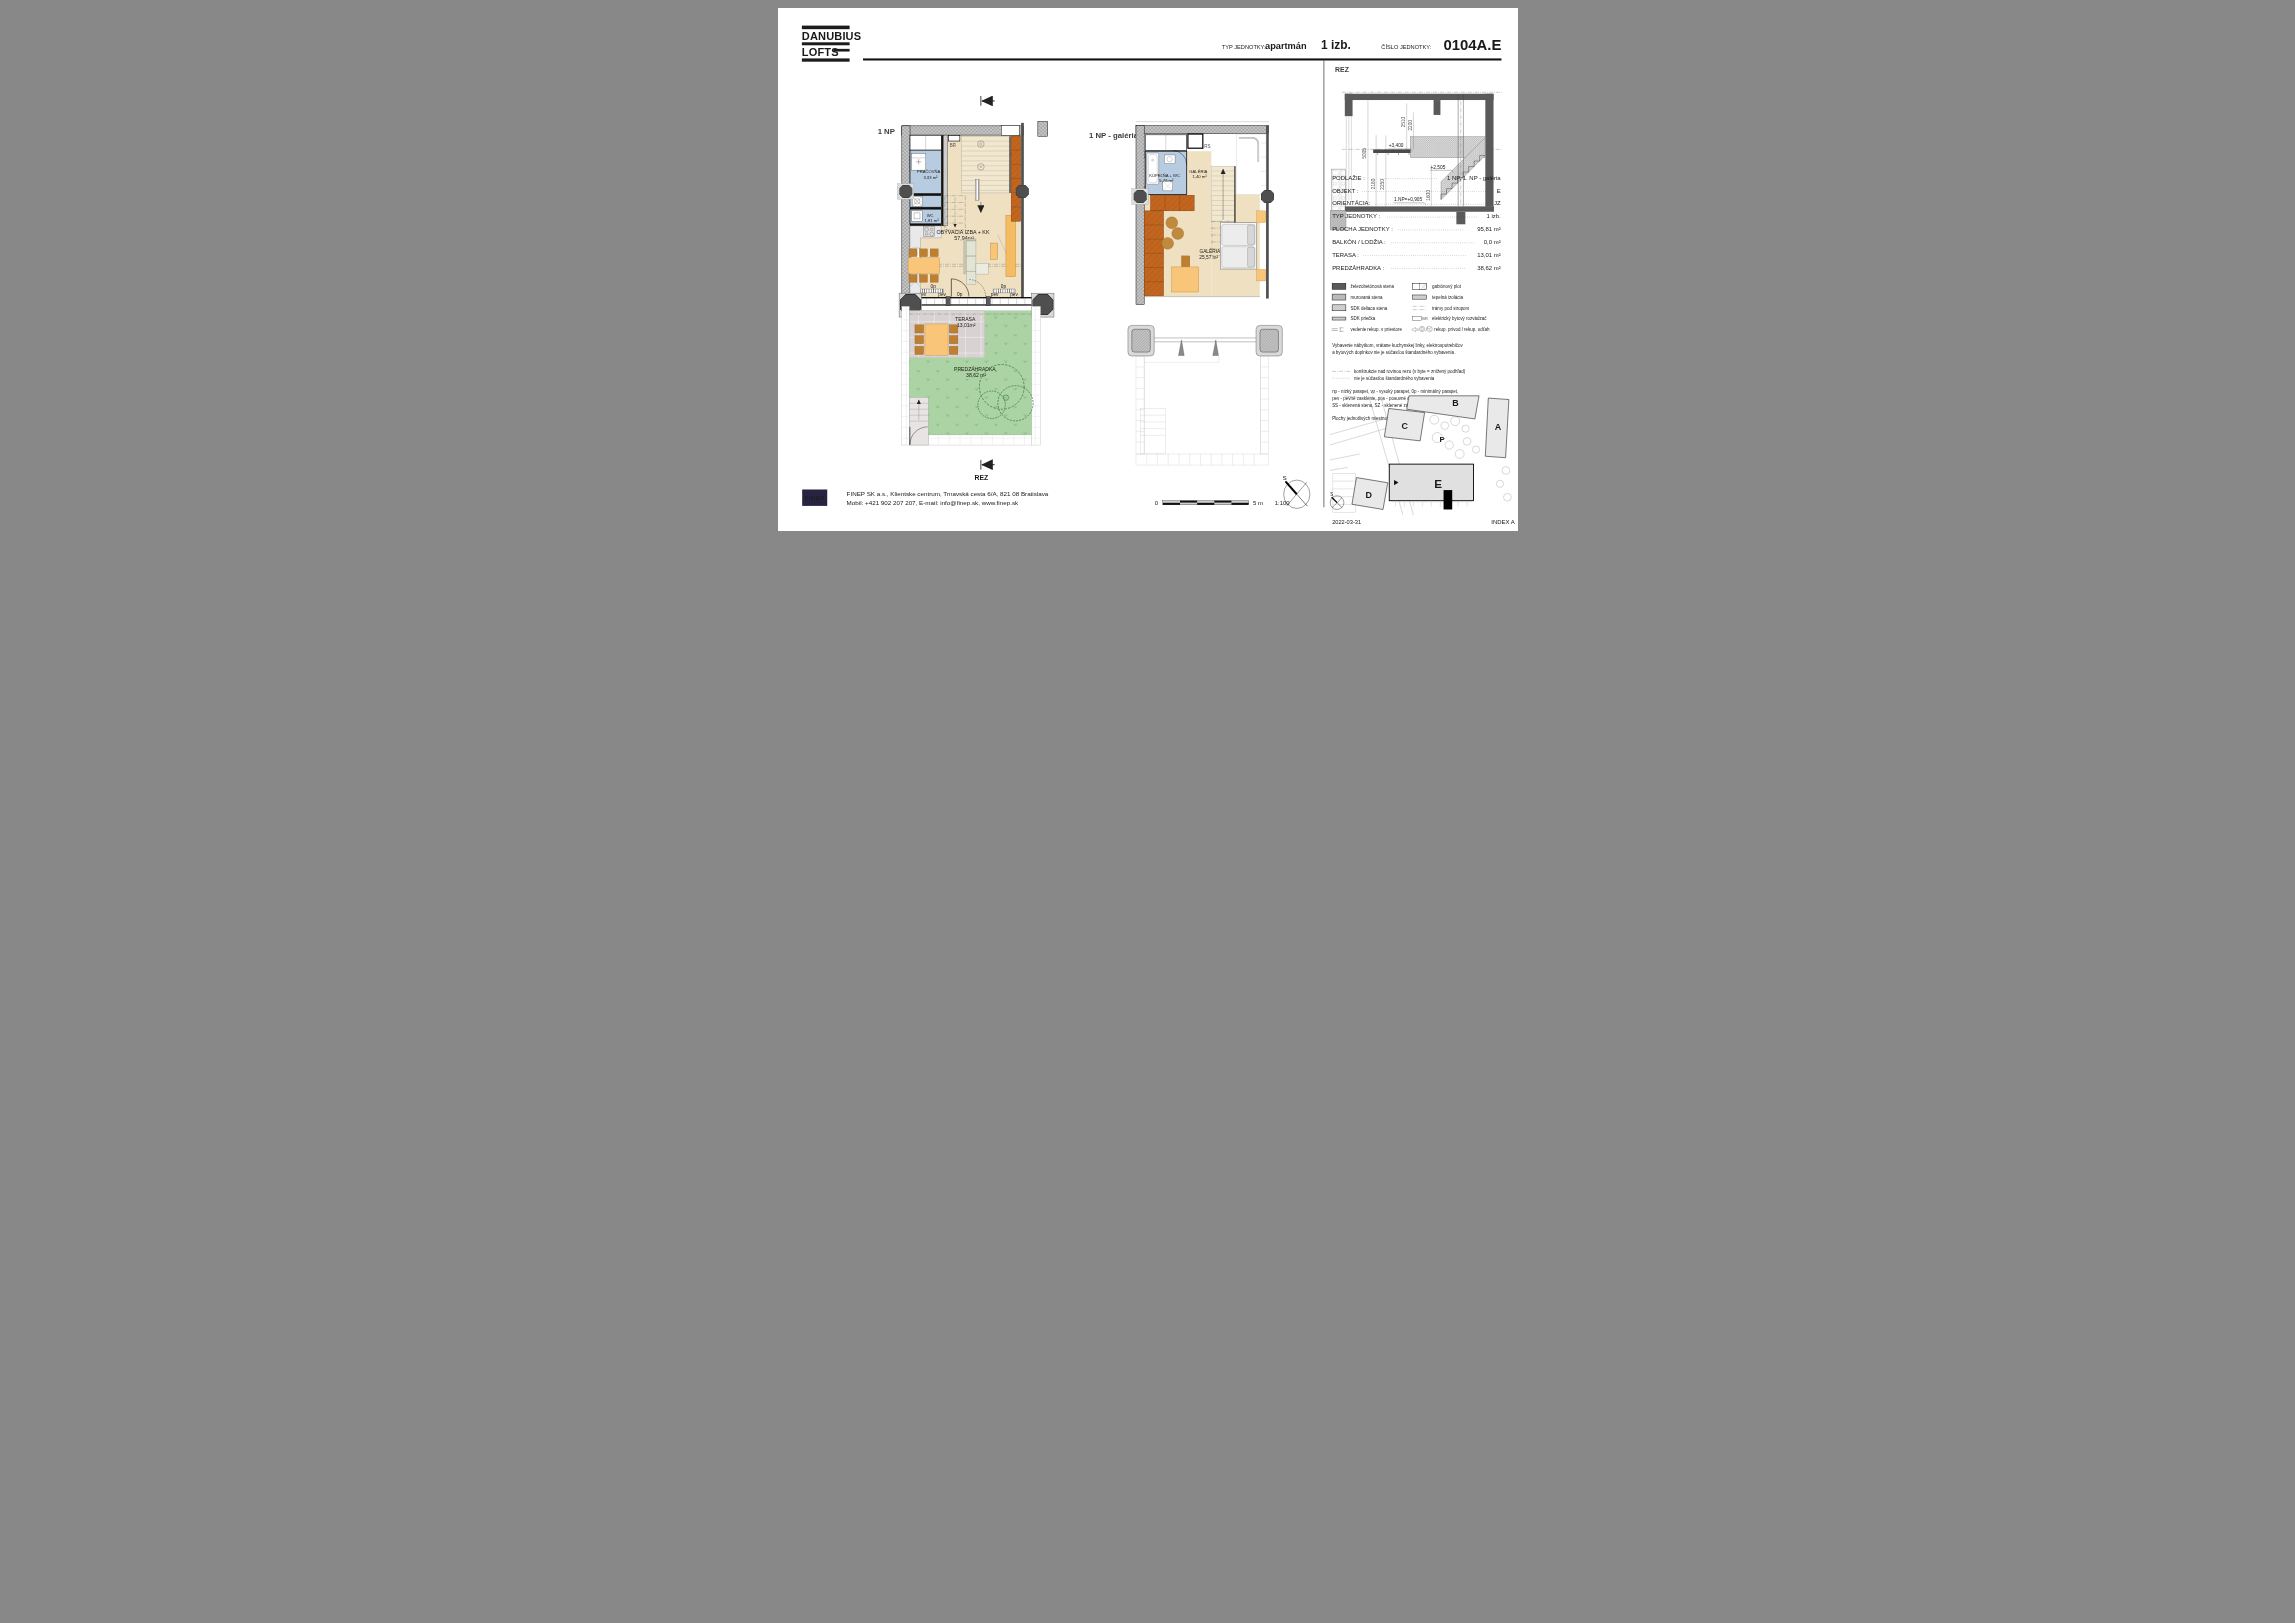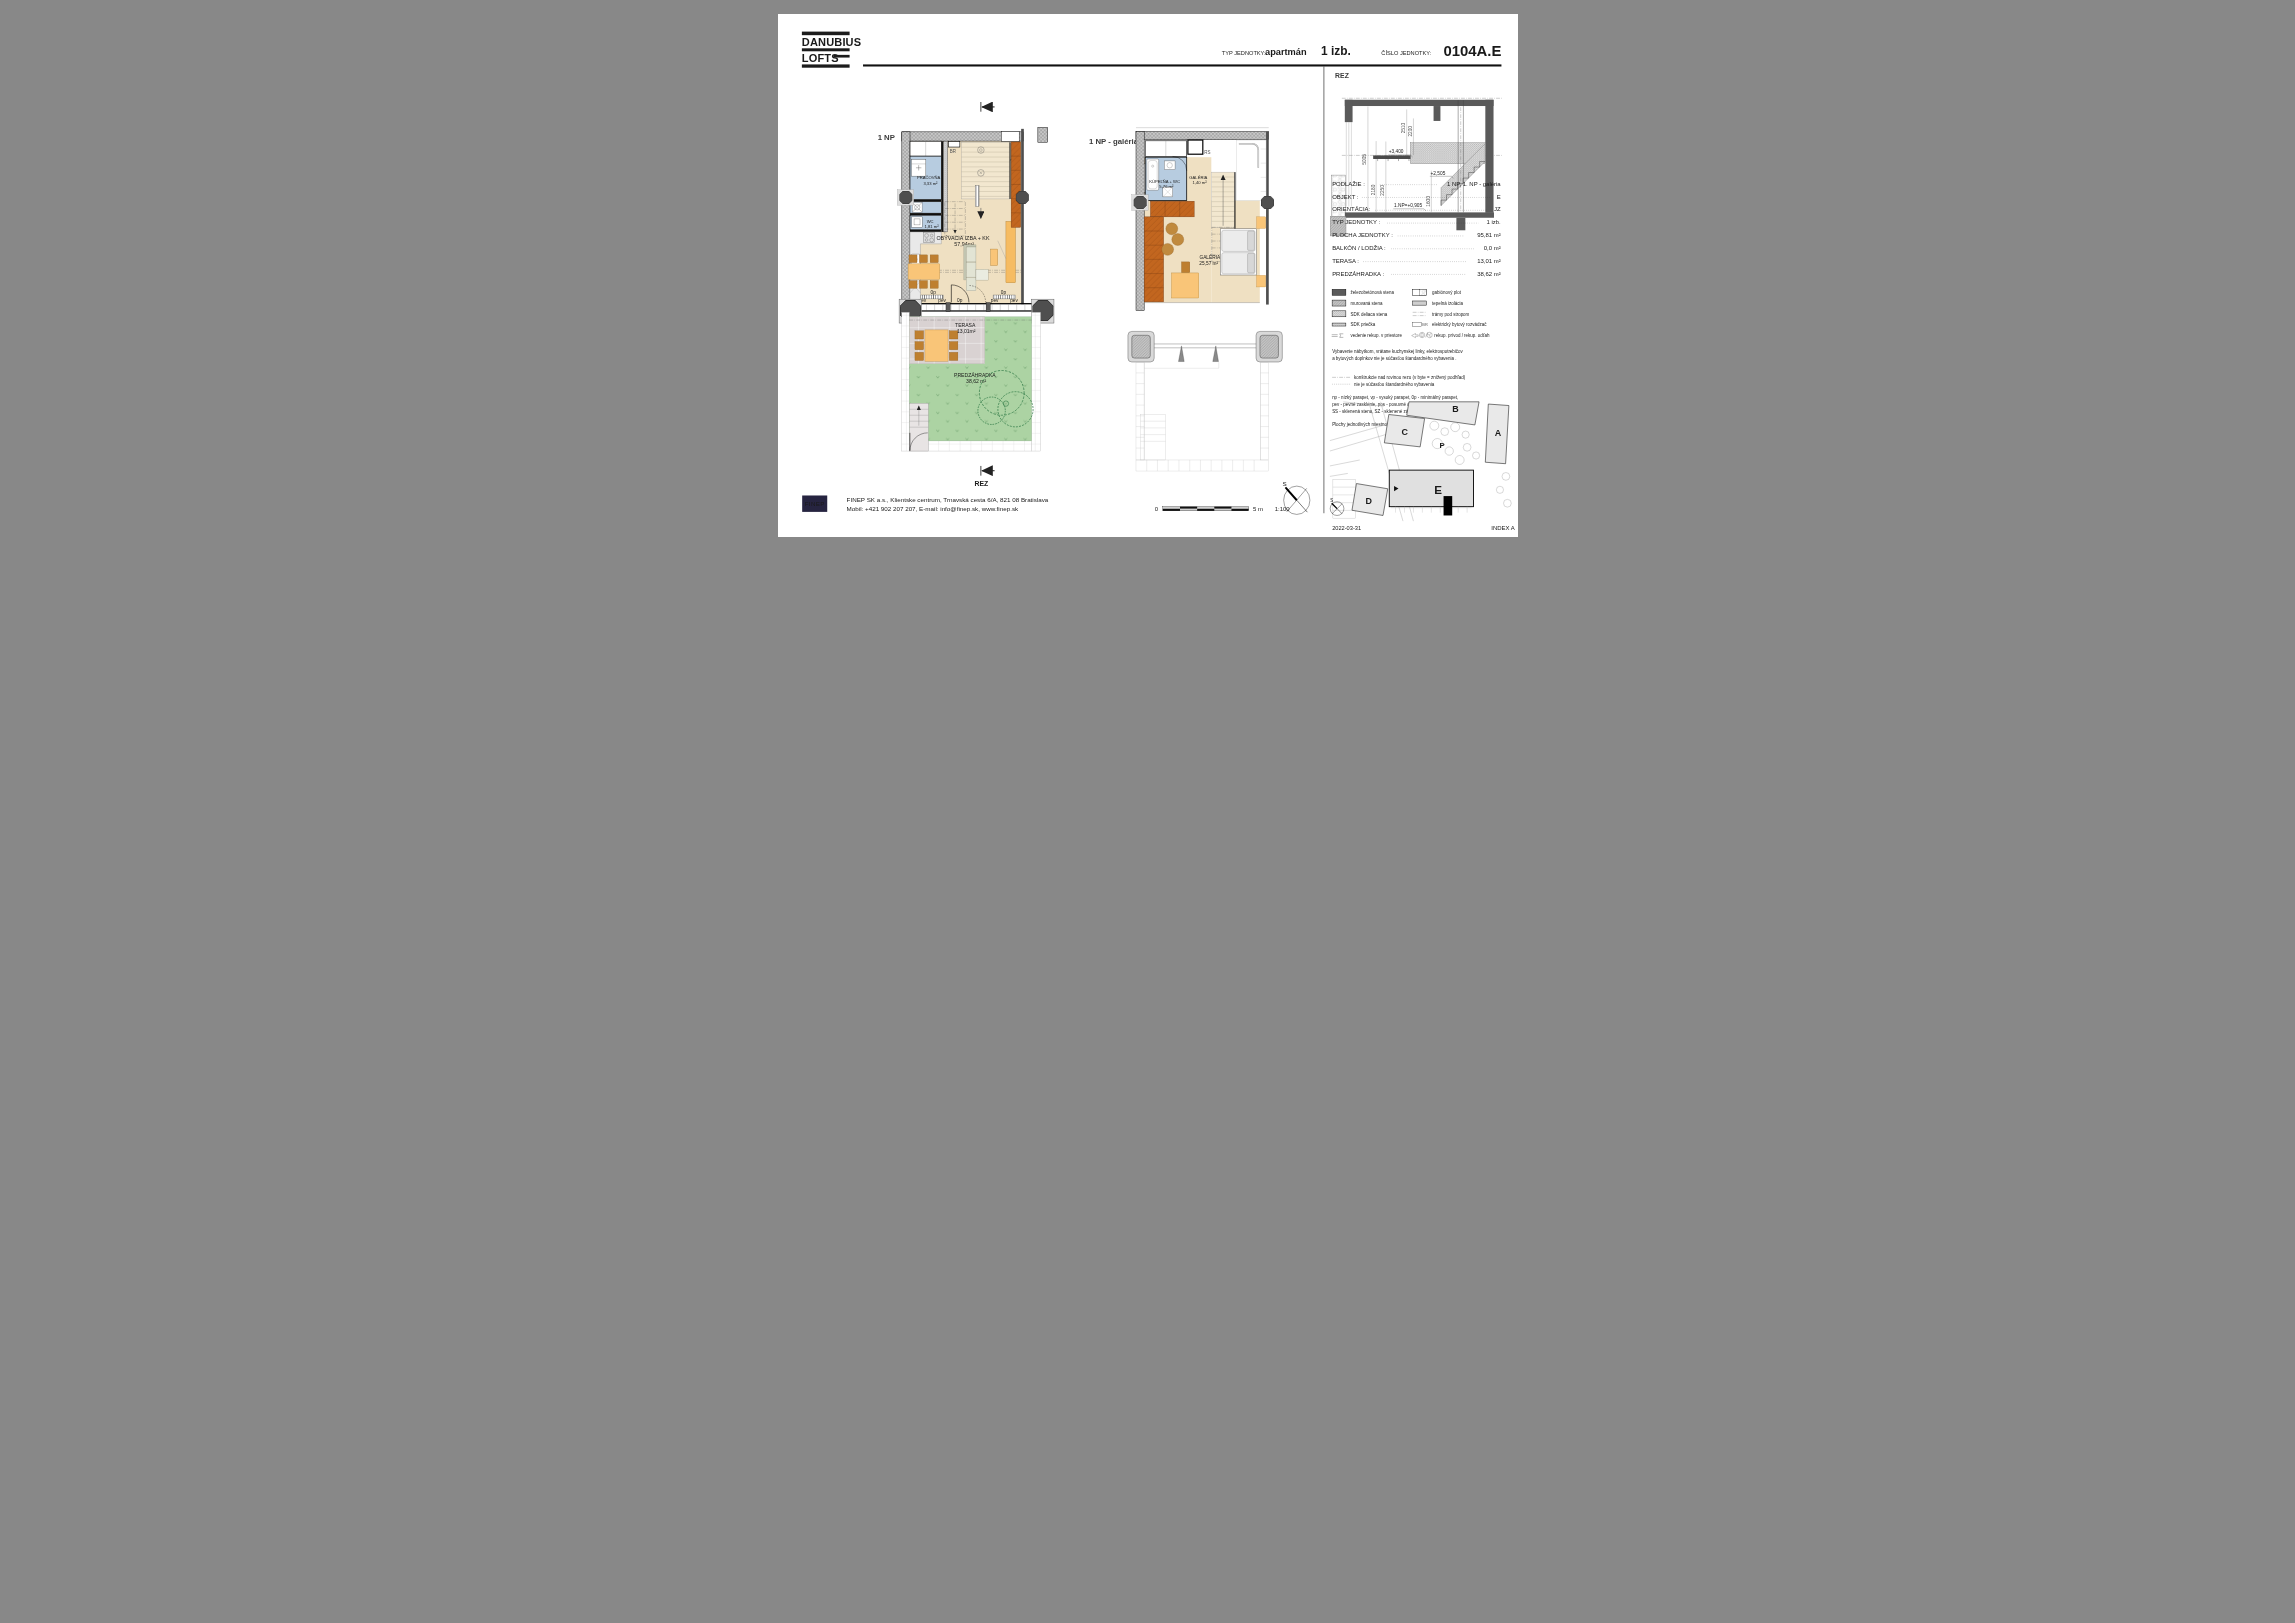--- a/index.html
+++ b/index.html
@@ -1,16 +1,16 @@
 <!DOCTYPE html>
 <html style="font-size:7.4px"><head>
 <meta charset="utf-8">
 <style>
   html,body{margin:0;padding:0;background:#888;}
-  .page{width:100%;max-width:740px;margin:14px auto;background:#4c1d95;}
+  .page{width:100%;max-width:740px;margin:8px auto;background:#4c1d95;}
   svg{display:block;width:100%;height:auto;background:#fff;}
   text{font-family:"Liberation Sans",sans-serif;fill:#1a1a1a;}
   .mid{text-anchor:middle}.end{text-anchor:end}
   .b{font-weight:700}
   .s26{font-size:26px}.s28{font-size:28px}.s30{font-size:30px}.s32{font-size:32px}
   .s34{font-size:34px}.s36{font-size:36px}.s38{font-size:38px}.s40{font-size:40px}
   .s42{font-size:42px}.s46{font-size:46px}.s52{font-size:52px}.s60{font-size:60px}
   .gry{fill:#3c3c3c}.lt{fill:#555}
   .wl{fill:url(#xh);stroke:#000;stroke-width:3}
   .blkln{stroke:#000;fill:none}

